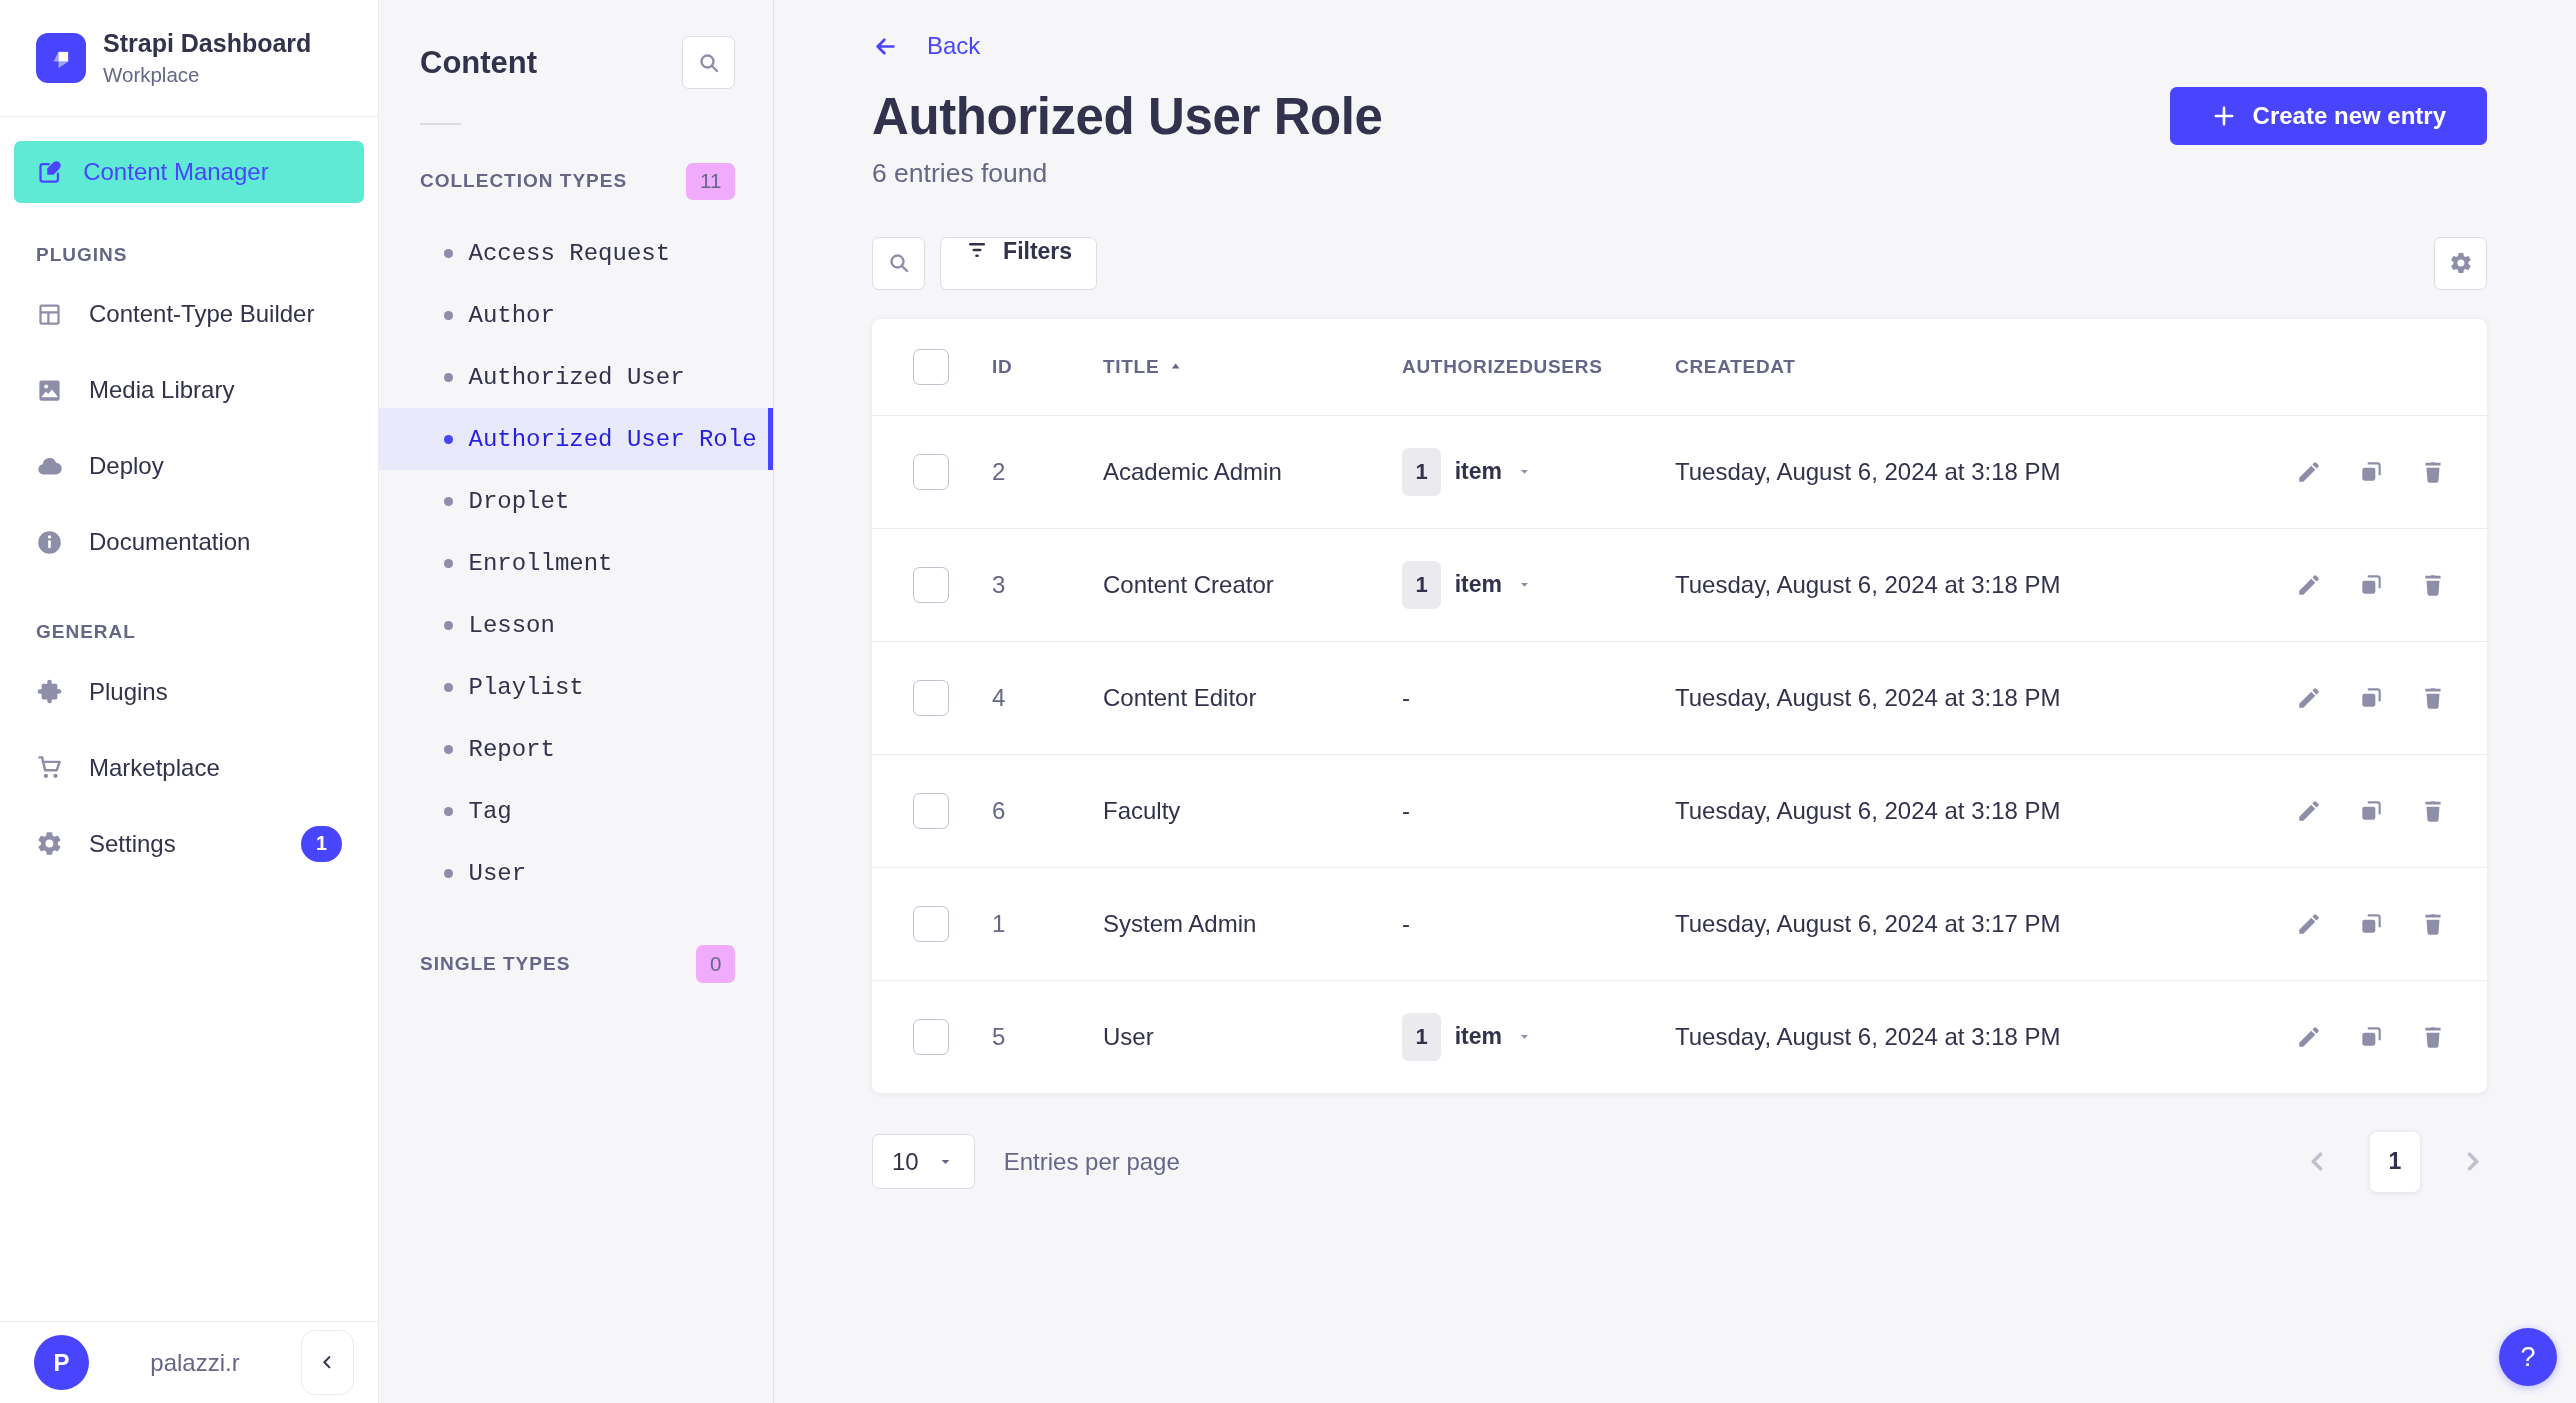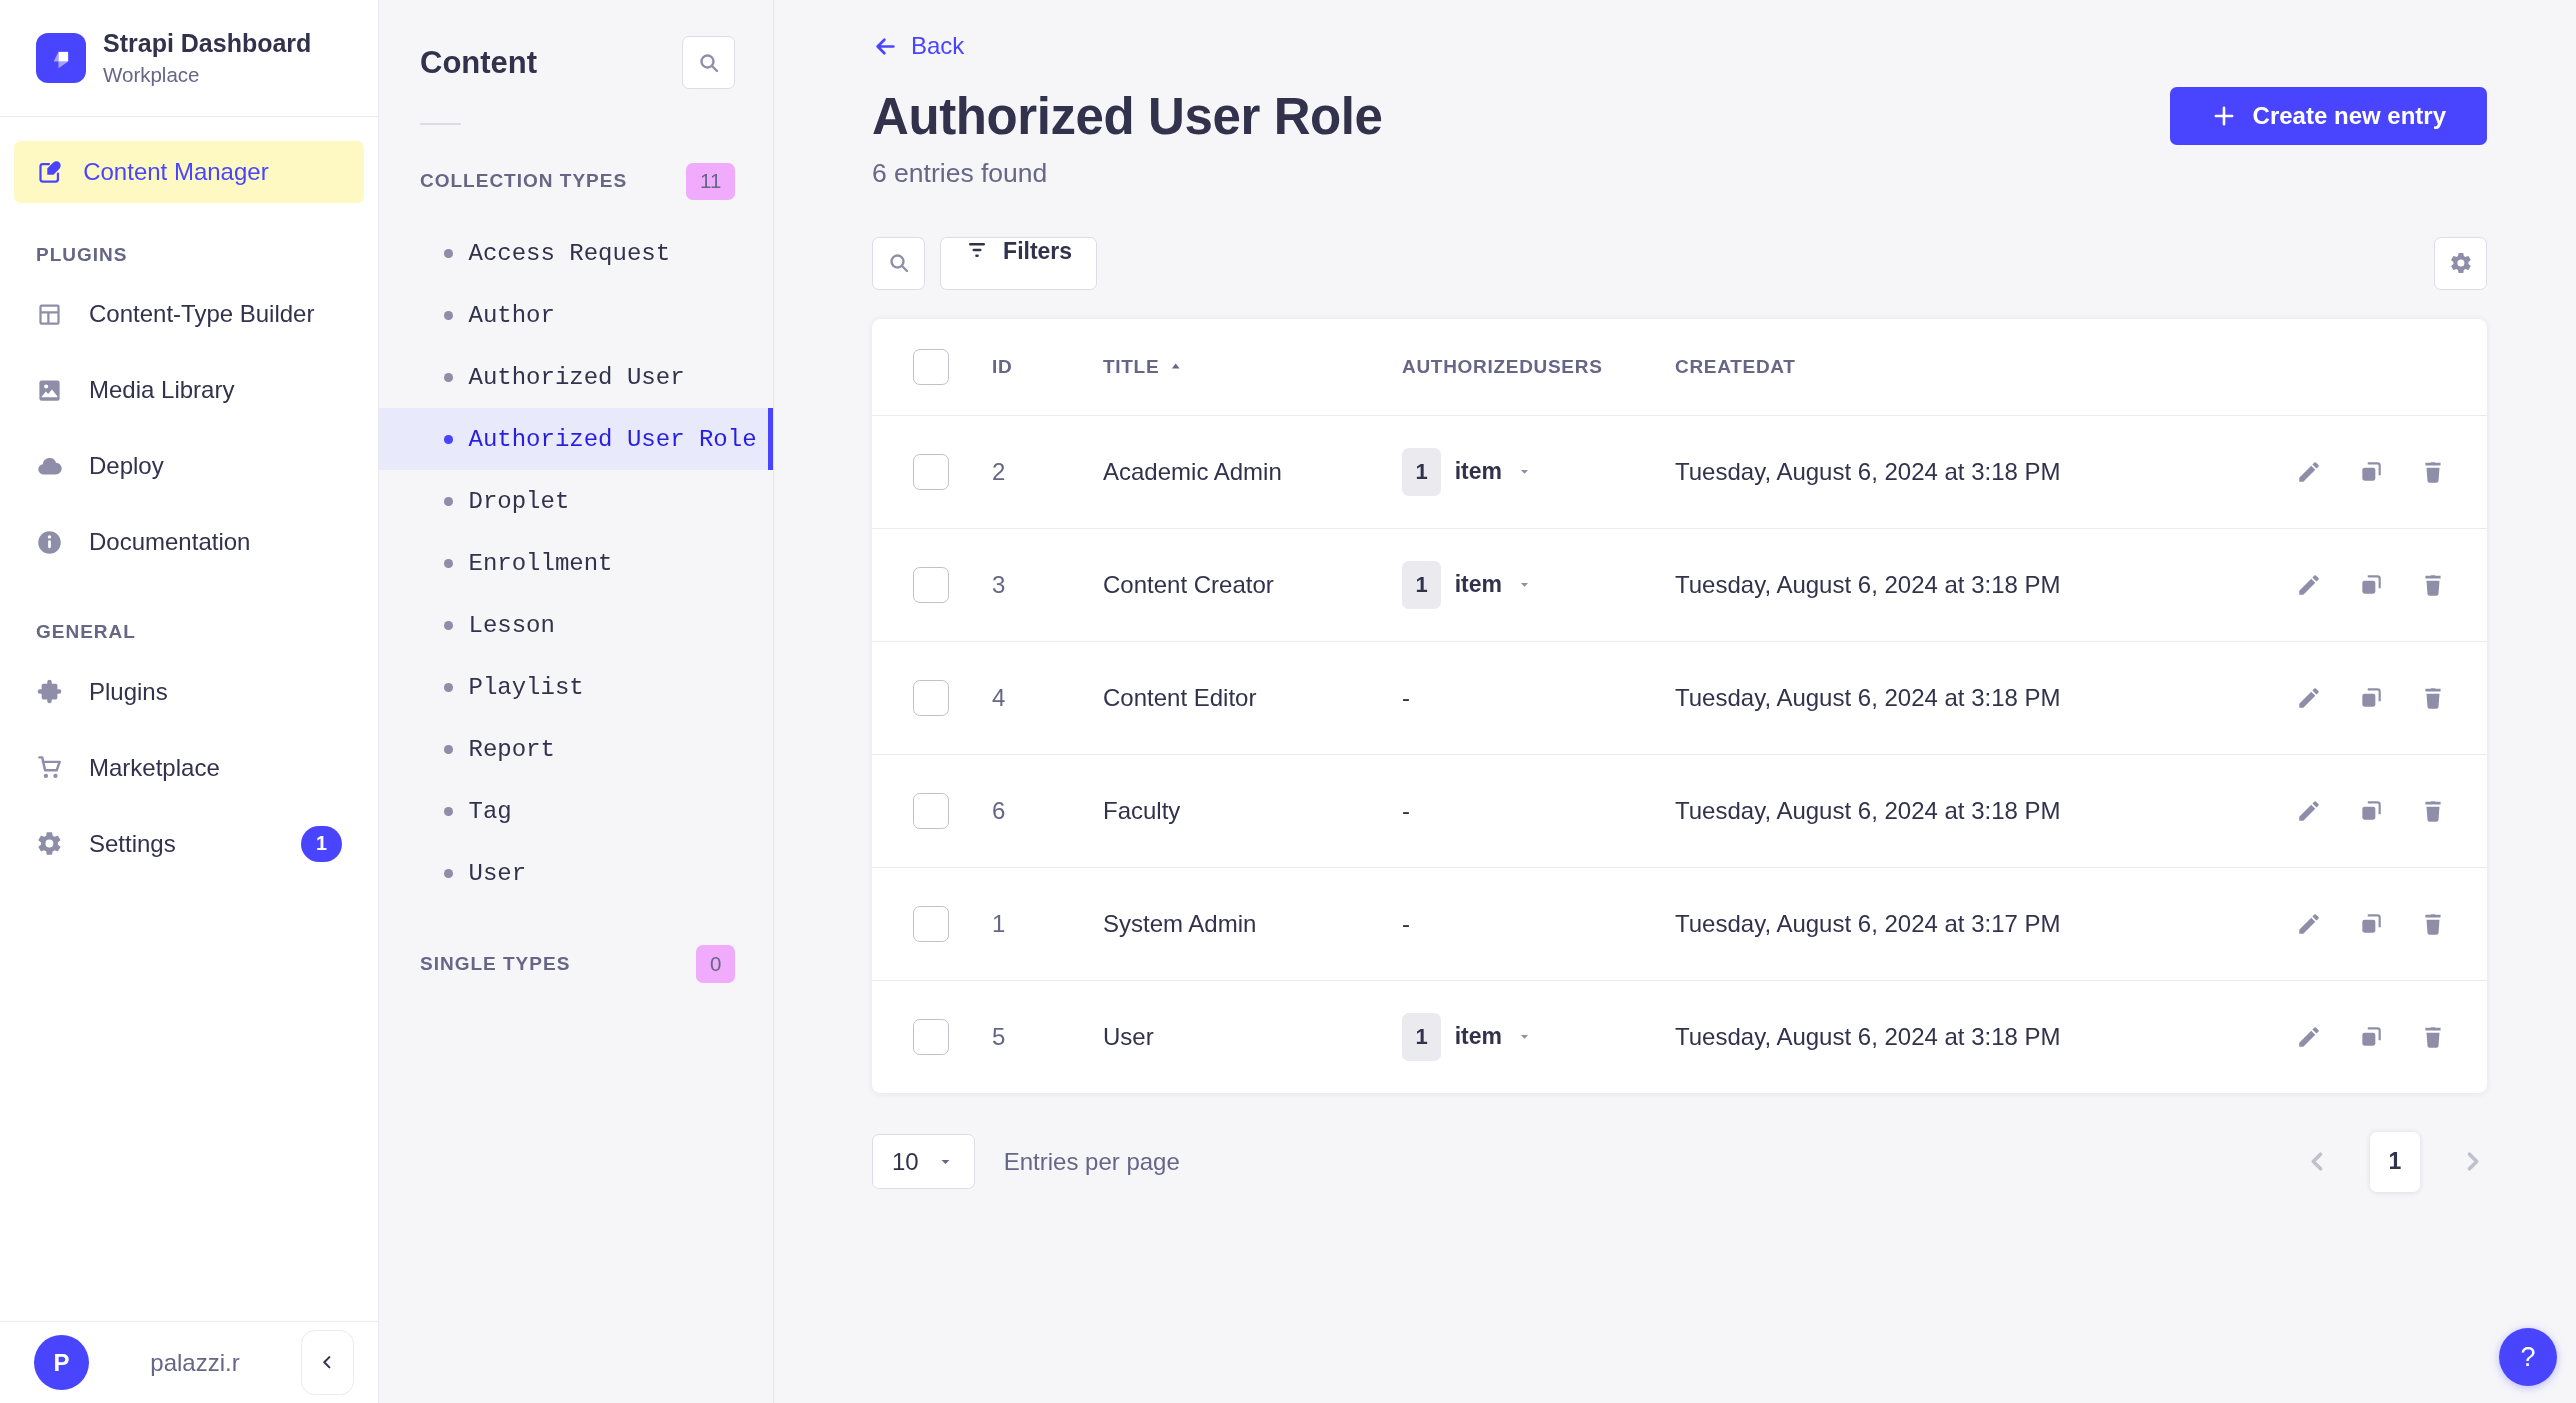--- a/index.html
+++ b/index.html
@@ -16,21 +16,21 @@
   .sidebar {
     width: 379px; min-width: 379px; height: 100%;
     background: #FFFFFF; border-right: 0.9px solid #EAEAEF;
     display: flex; flex-direction: column; position: relative;
   }
   .brand { display: flex; align-items: center; gap: 17px; padding: 29px 20.5px 29px 36px; border-bottom: 0.9px solid #EAEAEF; }
   .brand-logo { width: 50px; height: 50px; border-radius: 12px; background: #4945FF; display:flex; align-items:center; justify-content:center; flex: none; }
   .brand-text .t1 { font-size: 25px; font-weight: 700; color: #32324D; }
   .brand-text .t2 { font-size: 20.5px; color: #666687; margin-top: 5.1px; }
   .nav-primary { margin: 24px 13.7px 0; }
-  .nav-primary-item { display: flex; align-items: center; gap: 20.5px; background: #fef9c3; border-radius: 6.8px; height: 62px; padding: 0 22px; width: 100%; text-align: left; }
+  .nav-primary-item { display: flex; align-items: center; gap: 20.5px; background: #5eead4; border-radius: 6.8px; height: 62px; padding: 0 22px; width: 100%; text-align: left; }
   .nav-primary-item .lab { font-size: 24px; font-weight: 500; color: #4945FF; }
   .nav-primary-item svg { color: #4945FF; }
   .side-section-label { margin: 41px 0 10.3px 36px; font-size: 19px; font-weight: 700; letter-spacing: 1px; color: #666687; }
   .side-item { display: flex; align-items: center; gap: 26px; height: 76px; padding: 0 36px; width: 100%; text-align: left; }
   .side-item svg { color: #8E8EA9; flex: none; }
   .side-item .lab { font-size: 24px; color: #32324D; }
   .side-item .flag { margin-left: auto; display: flex; }
   .num-badge { margin-left: auto; background: #4945FF; color: #fff; font-size: 19.7px; font-weight: 600; min-width: 41px; height: 36px; border-radius: 18px; display: flex; align-items: center; justify-content: center; padding: 0 12px; }
   .side-footer { margin-top: auto; border-top: 0.9px solid #EAEAEF; height: 82px; display: flex; align-items: center; padding: 0 24px 0 34px; }
   .avatar { width: 55px; height: 55px; border-radius: 50%; background: #4945FF; color: #fff; font-size: 24px; font-weight: 600; display: flex; align-items: center; justify-content: center; flex: none; }
@@ -50,21 +50,21 @@
   .ct-item { display: flex; align-items: center; gap: 16px; height: 62px; width: 100%; padding: 0 0 0 65px; text-align: right; font-family: Liberation Mono, monospace; }
   .ct-item .bullet { width: 8.5px; height: 8.5px; border-radius: 50%; background: #8E8EA9; flex: none; }
   .ct-item .ct-label { font-size: 24px; color: #32324D; }
   .ct-item.active { background: #E9E9FC; border-right: 5.1px solid #4945FF; }
   .ct-item.active .bullet { background: #4945FF; }
   .ct-item.active .ct-label { color: #271FE0; font-weight: 500; }
   .st-head { margin-top: 41px; }
 
   
   .main { flex: 1; padding: 32px 89px 0 98px; position: relative; }
-  .back-link { display: inline-flex; align-items: center; gap: 12px; color: #4945FF; font-size: 24px; font-weight: 500; }
+  .back-link { display: inline-flex; align-items: center; gap: 28px; color: #4945FF; font-size: 24px; font-weight: 500; }
   .title-row { display: flex; align-items: center; justify-content: space-between; margin-top: 24px; }
   .page-title { font-size: 51px; font-weight: 700; color: #32324D; letter-spacing: -0.4px; }
   .create-btn { display: flex; align-items: center; gap: 15.4px; background: #4945FF; color: #fff; border-radius: 6.8px; height: 58px; padding: 0 41px; font-size: 24px; font-weight: 600; }
   .subtitle { font-size: 26.5px; color: #666687; margin-top: 12px; }
   .toolbar { display: flex; align-items: center; gap: 15.4px; margin-top: 48px; }
   .filters-btn { display: flex; align-items: flex-start; gap: 13.7px; height: 53px; background: #fff; border: 0.9px solid #DCDCE4; border-radius: 6.8px; padding: 0 24px; font-size: 23px; font-weight: 600; color: #32324D; }
   .toolbar .right { margin-left: auto; }
 
   
   .table-card { margin-top: 29px; background: #fff; border-radius: 8.5px; box-shadow: 0 0.9px 6.8px rgba(33,33,82,0.08); }

